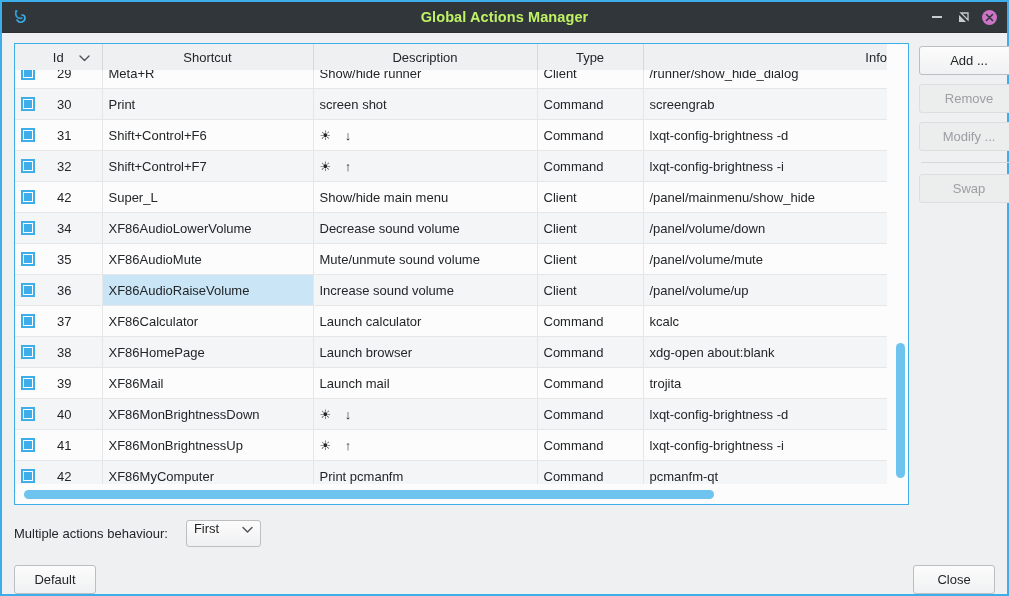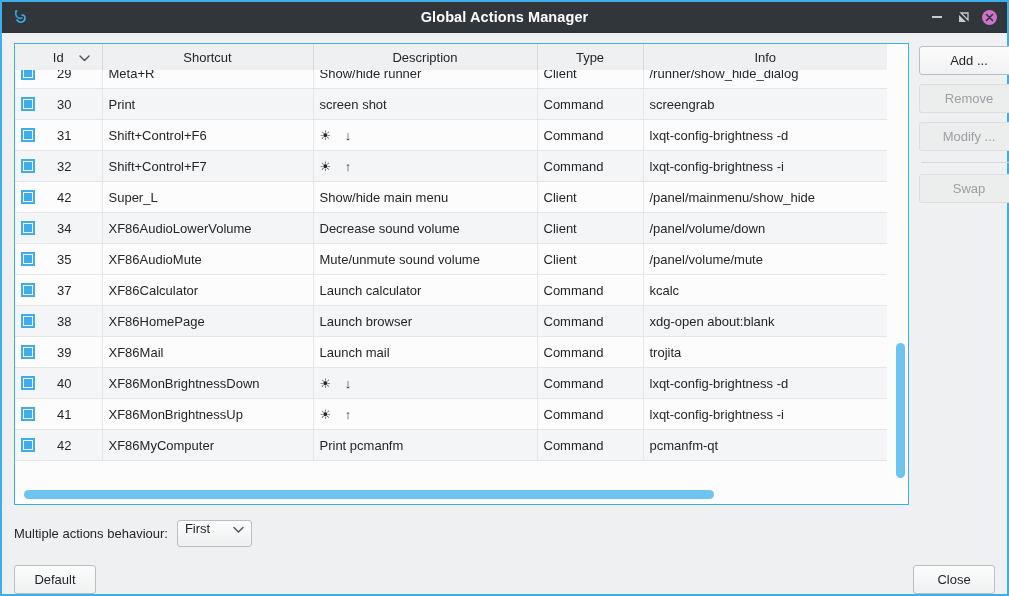--- a/index.html
+++ b/index.html
@@ -43,21 +43,21 @@
     margin-left: 6px;
     flex: 0 0 26px;
     display: flex;
     align-items: center;
     justify-content: center;
   }
   #window-title {
     position: absolute;
     left: 0; right: 0;
     text-align: center;
-    color: #ffffff;
+    color: #bef264;
     font-size: 14.5px;
     font-weight: bold;
     letter-spacing: 0.1px;
     pointer-events: none;
   }
   .win-btns {
     margin-left: auto;
     display: flex;
     align-items: center;
     gap: 10px;
@@ -126,21 +126,21 @@
     font-weight: normal;
     font-size: 13px;
     color: #232629;
     height: 26px;
     padding: 0;
     text-align: center;
     position: relative;
     cursor: pointer;
     user-select: none;
   }
-  table.shortcuts th.last { border-right: none; }
+  table.shortcuts th.last { border-right: none; text-align: right; }
   .sort-chevron {
     position: absolute;
     right: 12px;
     top: 50%;
     transform: translateY(-50%);
   }
   table.shortcuts td {
     height: 30px;
     padding: 0 6px;
     border-right: 1px solid #e4e6e8;
@@ -290,21 +290,21 @@
   .side-sep {
     height: 1px;
     background: #d6d8da;
     margin: 2px 2px;
   }
 
   
   #behaviour-row {
     display: flex;
     align-items: center;
-    gap: 9px;
+    gap: 18px;
     margin-top: 15px;
     flex: 0 0 auto;
   }
   #behaviour-label { font-size: 13px; color: #232629; }
   .combo {
     width: 75px;
     height: 27px;
     box-sizing: border-box;
     border: 1px solid #bcbfc2;
     border-radius: 3px;
@@ -492,20 +492,34 @@
                           <i></i>
                         </span>
                         <span>35</span>
                       </div>
                     </td>
                     <td>XF86AudioMute</td>
                     <td>Mute/unmute sound volume</td>
                     <td>Client</td>
                     <td>/panel/volume/mute</td>
                   </tr>
+                  <tr class="alt">
+                    <td class="idcell">
+                      <div class="id-wrap">
+                        <span class="row-checkbox">
+                          <i></i>
+                        </span>
+                        <span>36</span>
+                      </div>
+                    </td>
+                    <td class=" cell-selected">XF86AudioRaiseVolume</td>
+                    <td>Increase sound volume</td>
+                    <td>Client</td>
+                    <td>/panel/volume/up</td>
+                  </tr>
                   <tr class="norm">
                     <td class="idcell">
                       <div class="id-wrap">
                         <span class="row-checkbox">
                           <i></i>
                         </span>
                         <span>37</span>
                       </div>
                     </td>
                     <td>XF86Calculator</td>

